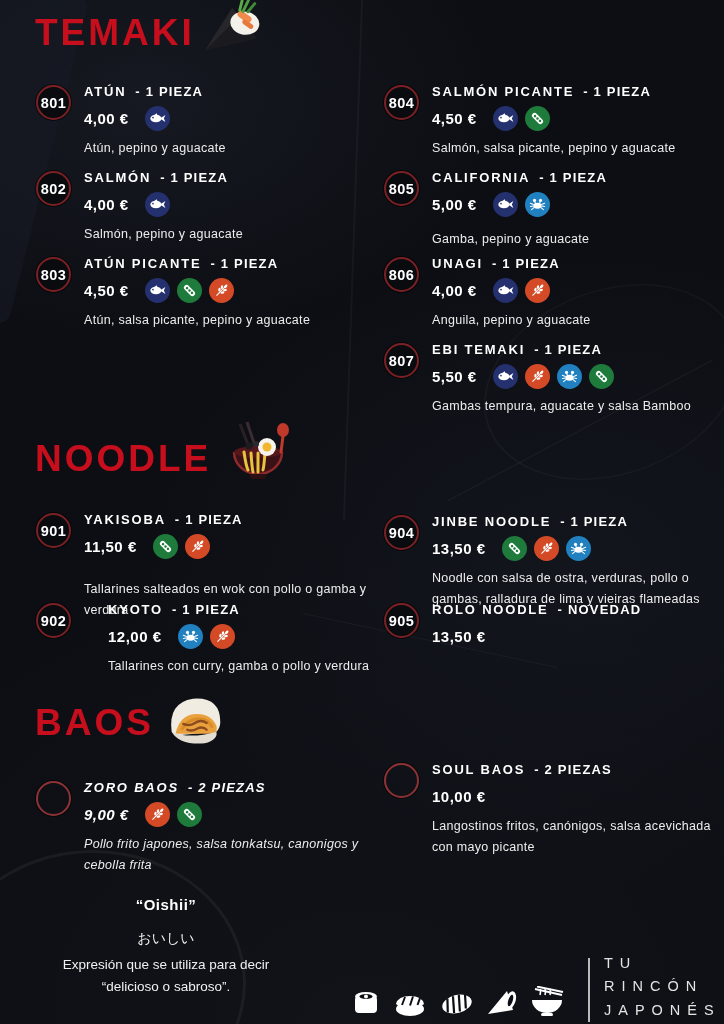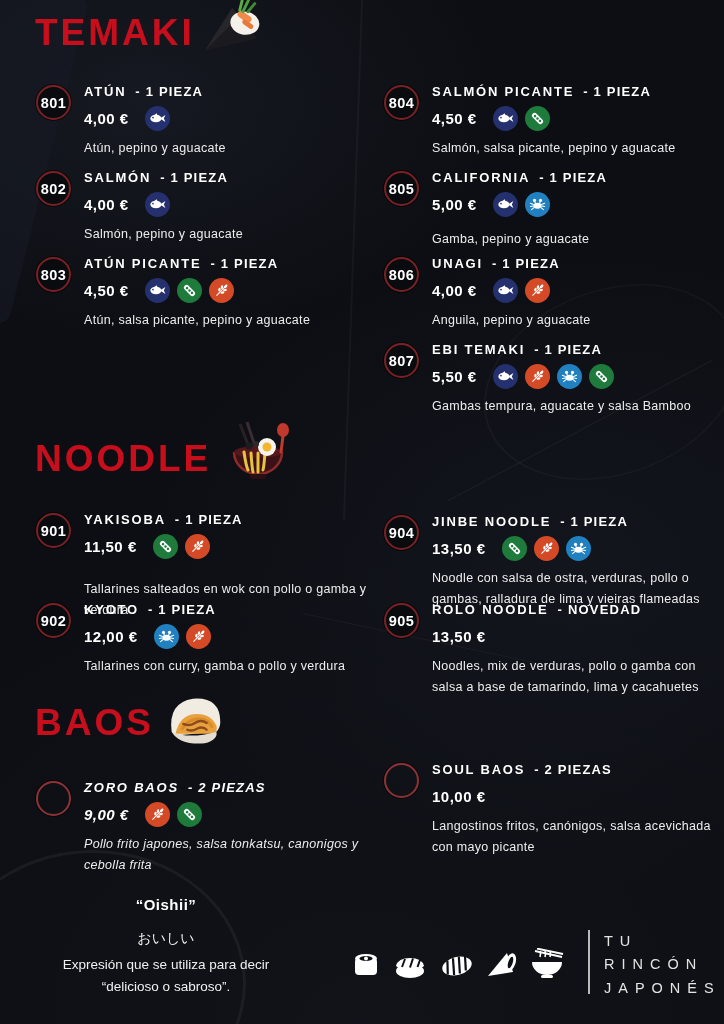--- a/index.html
+++ b/index.html
@@ -47,21 +47,21 @@
   .allergen svg{width:19px;height:19px;display:block;}
   .item-desc{margin-top:7px;font-size:12.5px;line-height:1.65;letter-spacing:.3px;color:#ededee;font-weight:400;}
 
   
   .quote{position:absolute;left:18px;top:896px;width:296px;text-align:center;}
   .quote-title{font-size:15px;font-weight:800;letter-spacing:.5px;}
   .quote-jp{font-size:14px;margin-top:17px;color:#f2f2f2;}
   .quote-l1{font-size:13.5px;margin-top:9px;color:#f0f0f0;}
   .quote-l2{font-size:13.5px;margin-top:7px;color:#f0f0f0;}
 
-  .brand{position:absolute;left:350px;top:930px;display:flex;align-items:flex-start;}
+  .brand{position:absolute;left:350px;top:952px;display:flex;align-items:flex-end;}
   .brand-icons{display:flex;align-items:flex-end;gap:10px;margin-top:18px;}
   .brand-icons span{display:block;}
   .brand-divider{width:2px;height:64px;background:#d8d8d8;opacity:.85;margin:0 14px 0 22px;}
   .brand-text{font-size:14.5px;letter-spacing:7px;line-height:1.62;color:#e4e4e4;font-weight:400;}
 </style>
 </head>
 <body>
 
 <div id="page">
 
@@ -479,21 +479,21 @@
                   <ellipse cx="9.3" cy="13" rx="1.5" ry="2.4" transform="rotate(-35 9.3 13)"></ellipse>
                   <ellipse cx="14.7" cy="13" rx="1.5" ry="2.4" transform="rotate(35 14.7 13)"></ellipse>
                 </g>
               </svg>
             </span>
           </span>
       </div>
       <div class="item-desc" style="width: 300px; margin-top: 20px;">Tallarines salteados en wok con pollo o gamba y verdura</div>
     </div>
   </div>
-    <div class="item" style="left: 36px; top: 602px;">
+    <div class="item" style="left: 36px; top: 602px; gap: 24px;">
     <div class="badge">
       <span>902</span>
     </div>
     <div class="item-body">
       <div class="title-line">
         <span class="item-name">KYOTO</span>
         <span class="item-suffix">- 1 PIEZA</span>
       </div>
       <div class="price-line">
         <span class="item-price">12,00 €</span>
@@ -580,21 +580,20 @@
     </div>
     <div class="item-body">
       <div class="title-line">
         <span class="item-name">ROLO NOODLE</span>
         <span class="item-suffix">- NOVEDAD</span>
       </div>
       <div class="price-line">
         <span class="item-price">13,50 €</span>
 
       </div>
-      <div class="item-desc" style="width: 292px;">Noodles, mix de verduras, pollo o gamba con salsa a base de tamarindo, lima y cacahuetes</div>
     </div>
   </div>
     <div class="item" style="left: 36px; top: 780px; font-style: italic;">
     <div class="badge empty">
       <span></span>
     </div>
     <div class="item-body">
       <div class="title-line">
         <span class="item-name">ZORO BAOS</span>
         <span class="item-suffix">- 2 PIEZAS</span>

